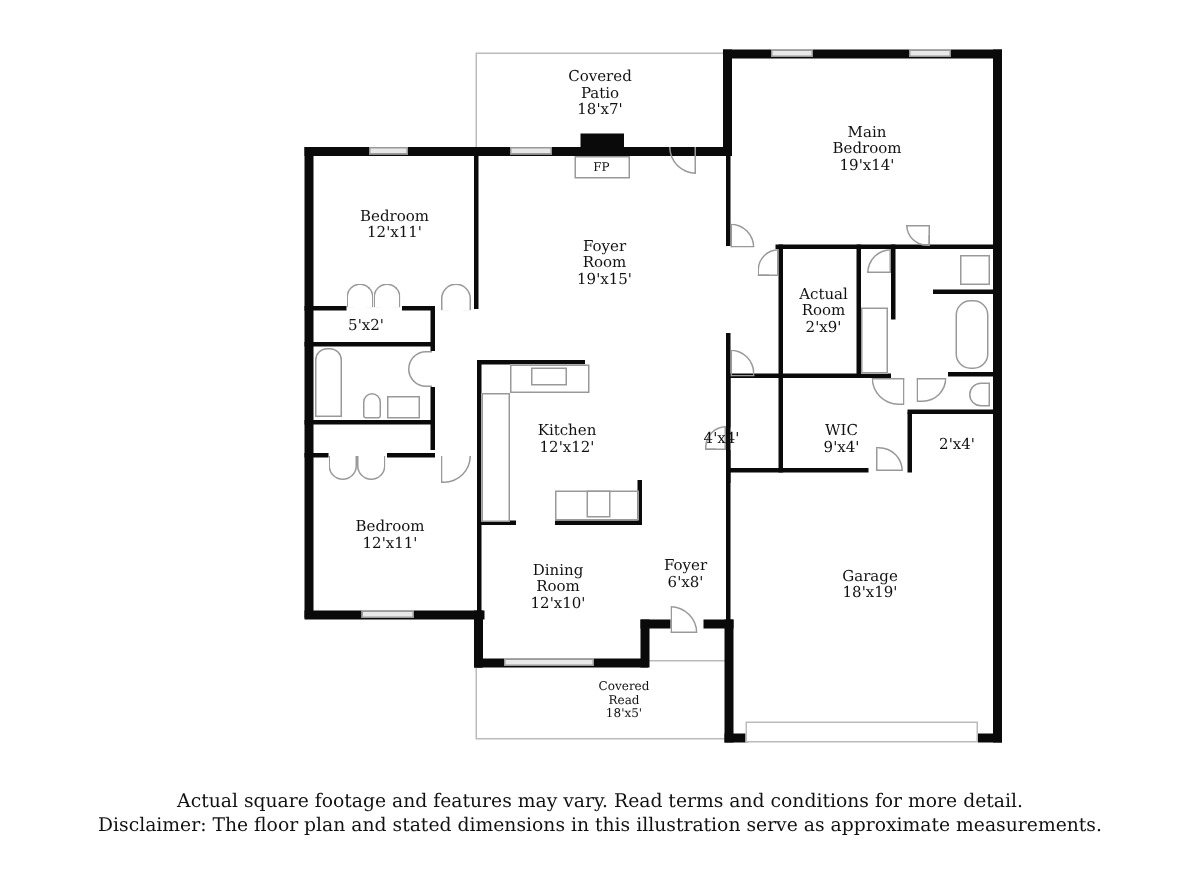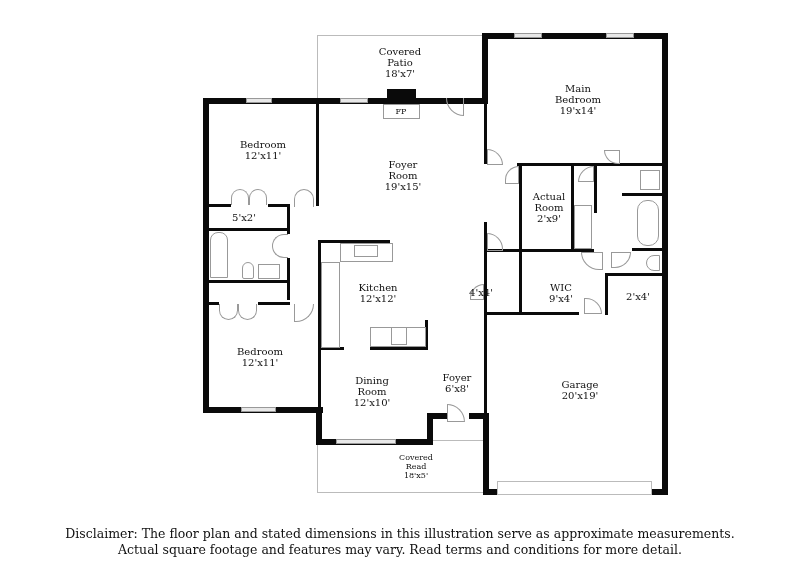--- a/index.html
+++ b/index.html
@@ -162,25 +162,25 @@
     <div>Foyer</div>
       <div>6'x8'</div>
   </div>
   <div class="lbl" style="left:372px;top:375px;">
     <div>Dining</div>
       <div>Room</div>
       <div>12'x10'</div>
   </div>
   <div class="lbl" style="left:580px;top:379px;">
     <div>Garage</div>
-      <div>20'x19'</div>
+      <div>18'x19'</div>
   </div>
   <div class="lbl sm" style="left:416px;top:453px;">
     <div>Covered</div>
       <div>Read</div>
       <div>18'x5'</div>
   </div>
 </div>
 
 <div class="disc">
+  <div>Actual square footage and features may vary. Read terms and conditions for more detail.</div>
   <div>Disclaimer: The floor plan and stated dimensions in this illustration serve as approximate measurements.</div>
-  <div>Actual square footage and features may vary. Read terms and conditions for more detail.</div>
 </div>
 
 </body></html>

